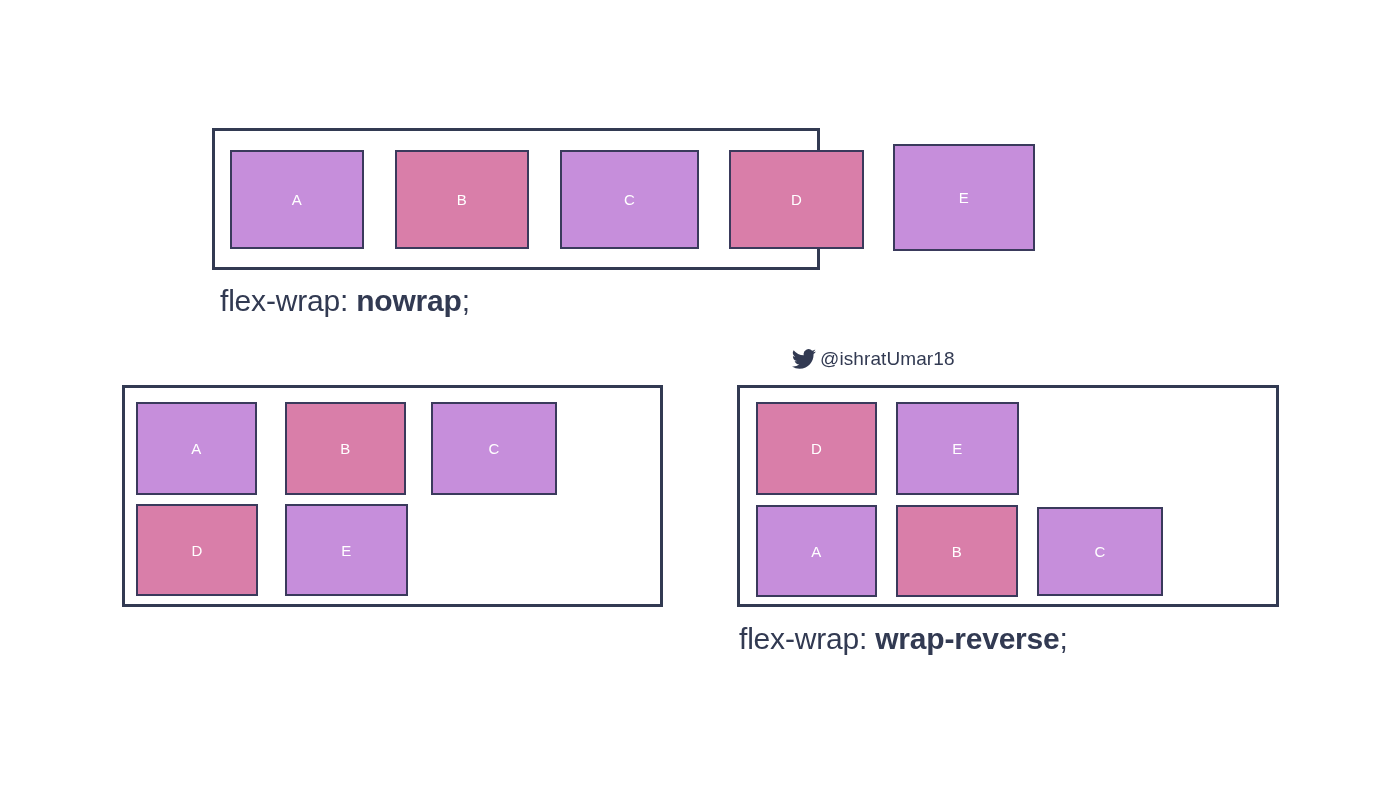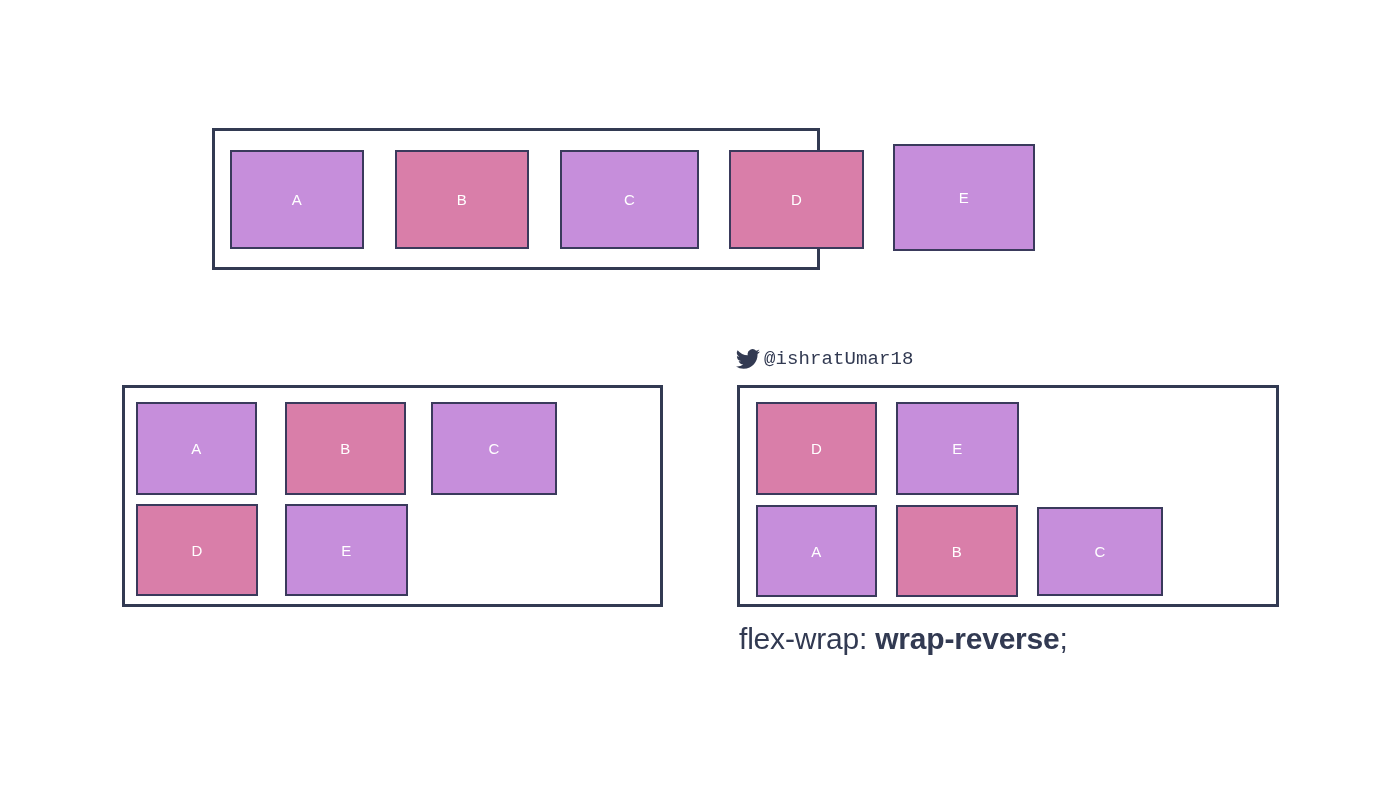--- a/index.html
+++ b/index.html
@@ -83,21 +83,21 @@
   
   .layer-container { z-index: 1; }
   .layer-item { z-index: 2; }
   .layer-item-overflow { z-index: 3; }
 </style>
 </head>
 <body>
 
 <div class="stage" id="stage">
 
-  <div class="handle" id="credit" style="left: 736px; top: 347px; font-family: Liberation Mono, monospace;">
+  <div class="handle" id="credit" style="left: 792px; top: 347px;">
     <span class="bird">
       <svg viewBox="0 0 24 24" width="24" height="24" aria-hidden="true">
         <path fill="#323A52" d="M23.95 4.57a10 10 0 0 1-2.82.77 4.96 4.96 0 0 0 2.16-2.72c-.95.56-2 .96-3.13 1.19a4.92 4.92 0 0 0-8.39 4.49A13.98 13.98 0 0 1 1.64 3.16a4.92 4.92 0 0 0 1.52 6.57 4.9 4.9 0 0 1-2.23-.62v.06a4.93 4.93 0 0 0 3.95 4.83 4.96 4.96 0 0 1-2.22.08 4.93 4.93 0 0 0 4.6 3.42A9.88 9.88 0 0 1 0 19.54a13.94 13.94 0 0 0 7.55 2.21c9.06 0 14.01-7.5 14.01-14.01 0-.21 0-.42-.02-.63a9.94 9.94 0 0 0 2.41-2.54z"></path>
       </svg>
     </span>
     <span class="handle-text">@ishratUmar18</span>
   </div>
 
 <div class="flex-container layer-container" style="left: 212px; top: 128px; width: 608px; height: 142px; border-color: rgb(50, 58, 82);"></div>
     <div class="flex-item fi-purple layer-item" style="left: 230px; top: 150px; width: 134px; height: 99px; background: rgb(198, 142, 219);">
@@ -140,14 +140,15 @@
     </div>
     <div class="flex-item fi-purple layer-item" style="left: 756px; top: 505px; width: 121px; height: 92px; background: rgb(198, 142, 219);">
       <span>A</span>
     </div>
     <div class="flex-item fi-pink layer-item" style="left: 896px; top: 505px; width: 122px; height: 92px; background: rgb(217, 126, 169);">
       <span>B</span>
     </div>
     <div class="flex-item fi-purple layer-item" style="left: 1037px; top: 507px; width: 126px; height: 89px; background: rgb(198, 142, 219);">
       <span>C</span>
     </div>
+    <div class="caption" style="left: 220px; top: 284px;"><span>flex-wrap: </span><b>nowrap</b><span>;</span></div>
     <div class="caption" style="left: 739px; top: 622px;"><span>flex-wrap: </span><b>wrap-reverse</b><span>;</span></div>
   </div>
 
 </body></html>

